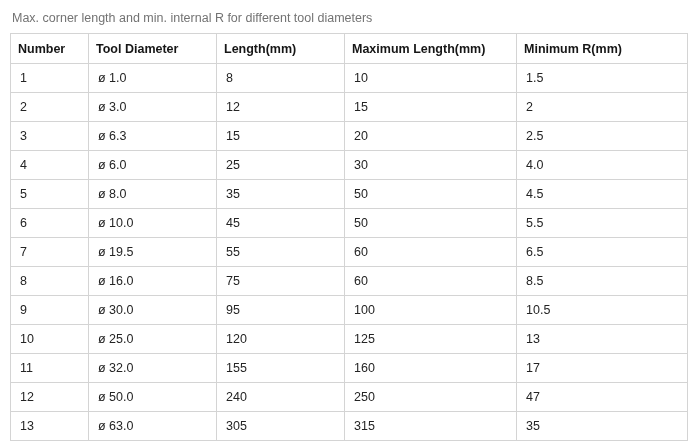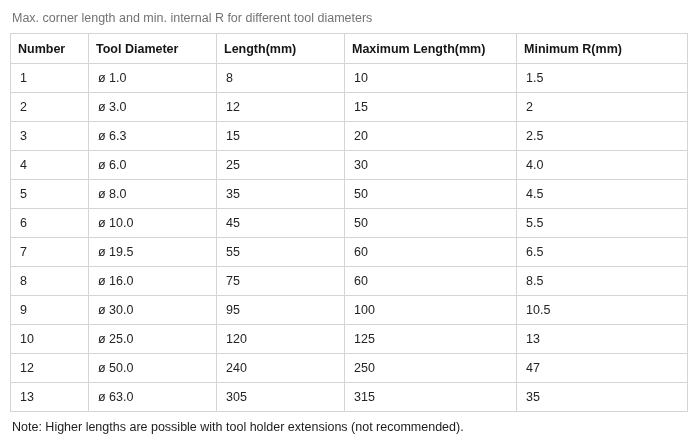--- a/index.html
+++ b/index.html
@@ -155,20 +155,27 @@
         <td>10.5</td>
       </tr>
       <tr>
         <td>10</td>
         <td>ø 25.0</td>
         <td>120</td>
         <td>125</td>
         <td>13</td>
       </tr>
       <tr>
+        <td>11</td>
+        <td>ø 32.0</td>
+        <td>155</td>
+        <td>160</td>
+        <td>17</td>
+      </tr>
+      <tr>
         <td>12</td>
         <td>ø 50.0</td>
         <td>240</td>
         <td>250</td>
         <td>47</td>
       </tr>
       <tr>
         <td>13</td>
         <td>ø 63.0</td>
         <td>305</td>

